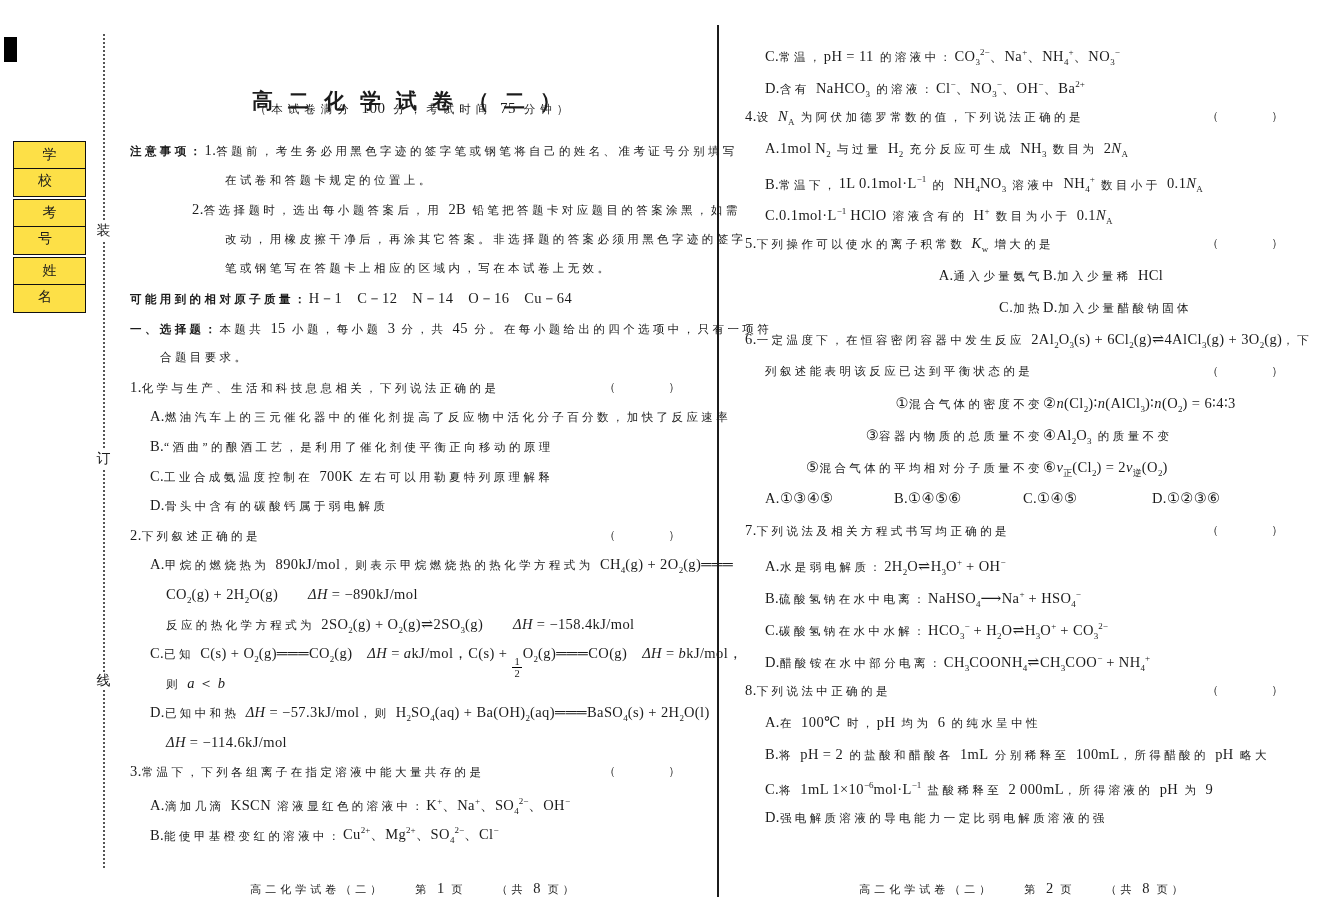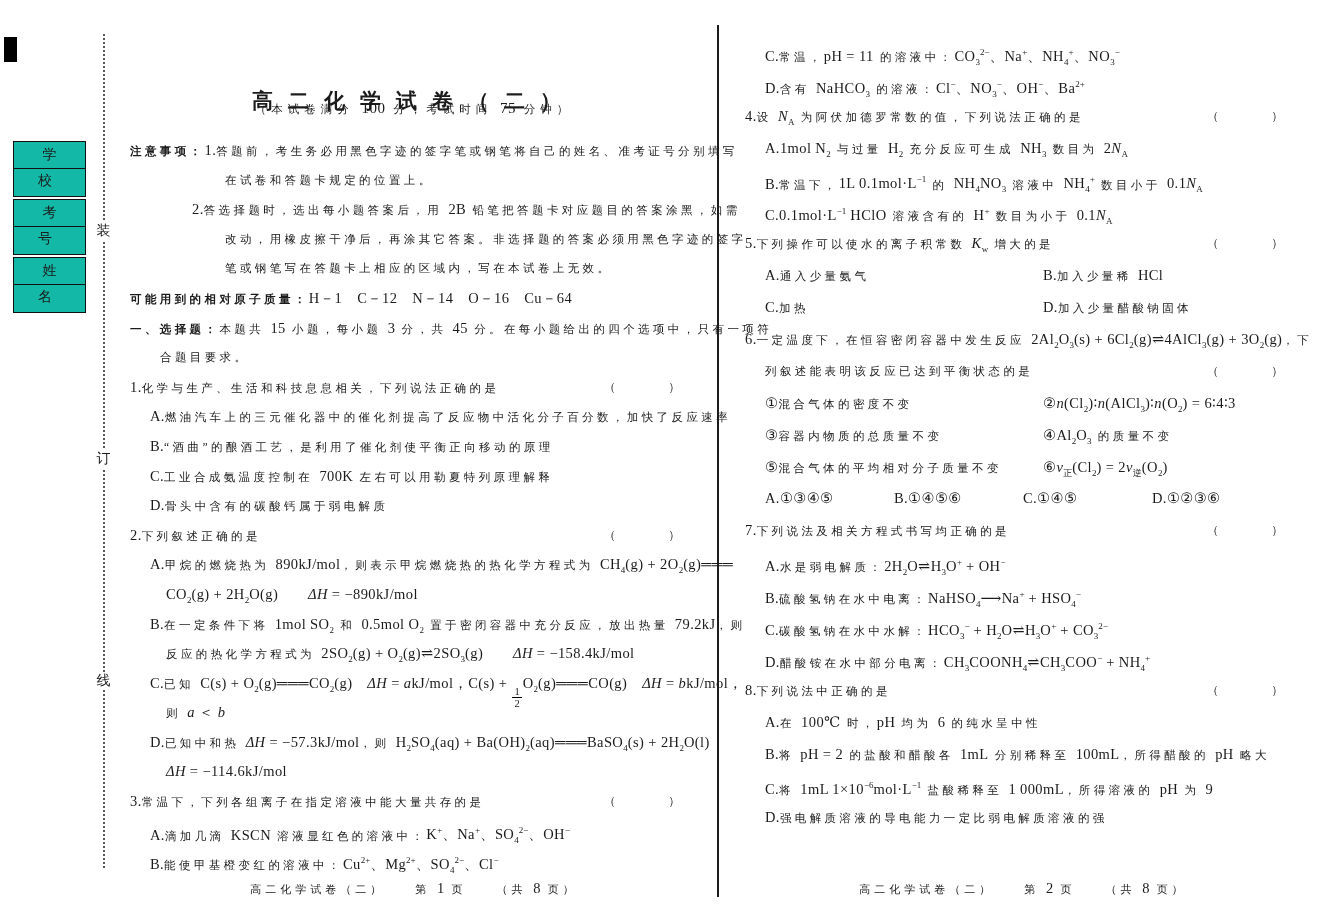--- a/index.html
+++ b/index.html
@@ -1,20 +1,20 @@
 <!DOCTYPE html>
 <html><head>
 <meta charset="utf-8">
 <style>
   html,body{margin:0;padding:0;background:#e8e8e8;}
   .sheet{position:relative;width:1331px;height:915px;background:#ffffff;overflow:hidden;
          font-family:"Liberation Serif","DejaVu Serif",serif;color:#1b1b1b;}
   
   .corner-mark{position:absolute;left:4px;top:37px;width:13px;height:25px;background:#000;}
-  .mbox{position:absolute;left:13px;width:71px;border:1.5px solid #111;background:#14b8a6;}
+  .mbox{position:absolute;left:13px;width:71px;border:1.5px solid #111;background:#fde047;}
   .mbox .lab{height:26px;line-height:26px;text-align:center;font-size:14px;letter-spacing:9px;
              text-indent:9px;border-bottom:1.5px solid #111;}
   .mbox .blank{height:27px;}
   .bind-line{position:absolute;left:103px;top:34px;height:834px;width:0;border-left:2px dotted #555;}
   .bind-ch{position:absolute;left:95px;width:17px;text-align:center;background:#fff;font-size:14px;z-index:2;}
   
   .divider{position:absolute;left:717px;top:25px;width:2px;height:872px;background:#1c1c1c;}
   
   .page{position:absolute;top:0;height:915px;}
   .page-left{left:130px;width:568px;}
@@ -38,21 +38,21 @@
   .opt{padding-left:20px;}
   .optc{padding-left:36px;}
   .contq{padding-left:20px;}
   
   f{font-family:"Liberation Serif","DejaVu Serif",serif;font-size:14.5px;letter-spacing:0.4px;}
   f sub,f sup{font-size:9px;letter-spacing:0;}
   f i{font-family:"Liberation Serif",serif;}
   b{letter-spacing:3.4px;}
   .brk{position:absolute;right:8px;letter-spacing:10px;font-size:11.5px;}
   
-  .co{display:inline-block;width:278px;vertical-align:top;}
+  .co{display:inline-block;width:278px;vertical-align:top;text-align:right;}
   .c4{display:inline-block;width:129px;vertical-align:top;}
   
   fr{display:inline-flex;flex-direction:column;align-items:center;vertical-align:-7px;
      line-height:1.05;font-size:10.5px;letter-spacing:0;margin:0 1px;}
   ft{border-bottom:1px solid #000;padding:0 2px;}
   fb{padding:0 2px;}
   .footer{position:absolute;top:880px;left:0;width:100%;text-align:center;font-size:11px;letter-spacing:4px;}
   .footer f{font-size:14.5px;}
 </style>
 </head>
@@ -95,21 +95,20 @@
         <div class="line note"><b>一、选择题：</b>本题共 <f>15</f> 小题，每小题 <f>3</f> 分，共 <f>45</f> 分。在每小题给出的四个选项中，只有一项符</div>
         <div class="line sec2">合题目要求。</div>
         <div class="line q"><f>1.</f>化学与生产、生活和科技息息相关，下列说法正确的是<span class="brk">（　　）</span></div>
         <div class="line opt"><f>A.</f>燃油汽车上的三元催化器中的催化剂提高了反应物中活化分子百分数，加快了反应速率</div>
         <div class="line opt"><f>B.</f>“酒曲”的酿酒工艺，是利用了催化剂使平衡正向移动的原理</div>
         <div class="line opt"><f>C.</f>工业合成氨温度控制在 <f>700K</f> 左右可以用勒夏特列原理解释</div>
         <div class="line opt"><f>D.</f>骨头中含有的碳酸钙属于弱电解质</div>
         <div class="line q"><f>2.</f>下列叙述正确的是<span class="brk">（　　）</span></div>
         <div class="line opt"><f>A.</f>甲烷的燃烧热为 <f>890kJ/mol</f>，则表示甲烷燃烧热的热化学方程式为 <f>CH<sub>4</sub>(g) + 2O<sub>2</sub>(g)═══</f></div>
         <div class="line optc"><f>CO<sub>2</sub>(g) + 2H<sub>2</sub>O(g)　　<i>ΔH</i> = −890kJ/mol</f></div>
-        <div class="line opt"><f>B.</f>在一定条件下将 <f>1mol SO<sub>2</sub></f> 和 <f>0.5mol O<sub>2</sub></f> 置于密闭容器中充分反应，放出热量 <f>79.2kJ</f>，则</div>
         <div class="line optc">反应的热化学方程式为 <f>2SO<sub>2</sub>(g) + O<sub>2</sub>(g)⇌2SO<sub>3</sub>(g)　　<i>ΔH</i> = −158.4kJ/mol</f></div>
         <div class="line opt"><f>C.</f>已知 <f>C(s) + O<sub>2</sub>(g)═══CO<sub>2</sub>(g)　<i>ΔH</i> = <i>a</i>kJ/mol，C(s) + <fr>
               <ft>1</ft>
               <fb>2</fb>
             </fr>O<sub>2</sub>(g)═══CO(g)　<i>ΔH</i> = <i>b</i>kJ/mol，</f></div>
         <div class="line optc">则 <f><i>a</i> ＜ <i>b</i></f></div>
         <div class="line opt"><f>D.</f>已知中和热 <f><i>ΔH</i> = −57.3kJ/mol</f>，则 <f>H<sub>2</sub>SO<sub>4</sub>(aq) + Ba(OH)<sub>2</sub>(aq)═══BaSO<sub>4</sub>(s) + 2H<sub>2</sub>O(l)</f></div>
         <div class="line optc"><f><i>ΔH</i> = −114.6kJ/mol</f></div>
         <div class="line q"><f>3.</f>常温下，下列各组离子在指定溶液中能大量共存的是<span class="brk">（　　）</span></div>
         <div class="line opt"><f>A.</f>滴加几滴 <f>KSCN</f> 溶液显红色的溶液中：<f>K<sup>+</sup>、Na<sup>+</sup>、SO<sub>4</sub><sup>2−</sup>、OH<sup>−</sup></f></div>
@@ -136,19 +135,19 @@
         <div class="line opt"><span class="co"><f>⑤</f>混合气体的平均相对分子质量不变</span><span><f>⑥<i>v</i><sub>正</sub>(Cl<sub>2</sub>) = 2<i>v</i><sub>逆</sub>(O<sub>2</sub>)</f></span></div>
         <div class="line opt"><span class="c4"><f>A.①③④⑤</f></span><span class="c4"><f>B.①④⑤⑥</f></span><span class="c4"><f>C.①④⑤</f></span><span class="c4"><f>D.①②③⑥</f></span></div>
         <div class="line q"><f>7.</f>下列说法及相关方程式书写均正确的是<span class="brk">（　　）</span></div>
         <div class="line opt"><f>A.</f>水是弱电解质：<f>2H<sub>2</sub>O⇌H<sub>3</sub>O<sup>+</sup> + OH<sup>−</sup></f></div>
         <div class="line opt"><f>B.</f>硫酸氢钠在水中电离：<f>NaHSO<sub>4</sub>⟶Na<sup>+</sup> + HSO<sub>4</sub><sup>−</sup></f></div>
         <div class="line opt"><f>C.</f>碳酸氢钠在水中水解：<f>HCO<sub>3</sub><sup>−</sup> + H<sub>2</sub>O⇌H<sub>3</sub>O<sup>+</sup> + CO<sub>3</sub><sup>2−</sup></f></div>
         <div class="line opt"><f>D.</f>醋酸铵在水中部分电离：<f>CH<sub>3</sub>COONH<sub>4</sub>⇌CH<sub>3</sub>COO<sup>−</sup> + NH<sub>4</sub><sup>+</sup></f></div>
         <div class="line q"><f>8.</f>下列说法中正确的是<span class="brk">（　　）</span></div>
         <div class="line opt"><f>A.</f>在 <f>100℃</f> 时，<f>pH</f> 均为 <f>6</f> 的纯水呈中性</div>
         <div class="line opt"><f>B.</f>将 <f>pH = 2</f> 的盐酸和醋酸各 <f>1mL</f> 分别稀释至 <f>100mL</f>，所得醋酸的 <f>pH</f> 略大</div>
-        <div class="line opt"><f>C.</f>将 <f>1mL 1×10<sup>−6</sup>mol·L<sup>−1</sup></f> 盐酸稀释至 <f>1 000mL</f>，所得溶液的 <f>pH</f> 为 <f>9</f></div>
+        <div class="line opt"><f>C.</f>将 <f>1mL 1×10<sup>−6</sup>mol·L<sup>−1</sup></f> 盐酸稀释至 <f>2 000mL</f>，所得溶液的 <f>pH</f> 为 <f>9</f></div>
         <div class="line opt"><f>D.</f>强电解质溶液的导电能力一定比弱电解质溶液的强</div>
       </div>
     <div class="footer">高二化学试卷（二）　　第 <f>2</f> 页　　（共 <f>8</f> 页）</div>
   </div>
 
 </div>
 
 </body></html>

